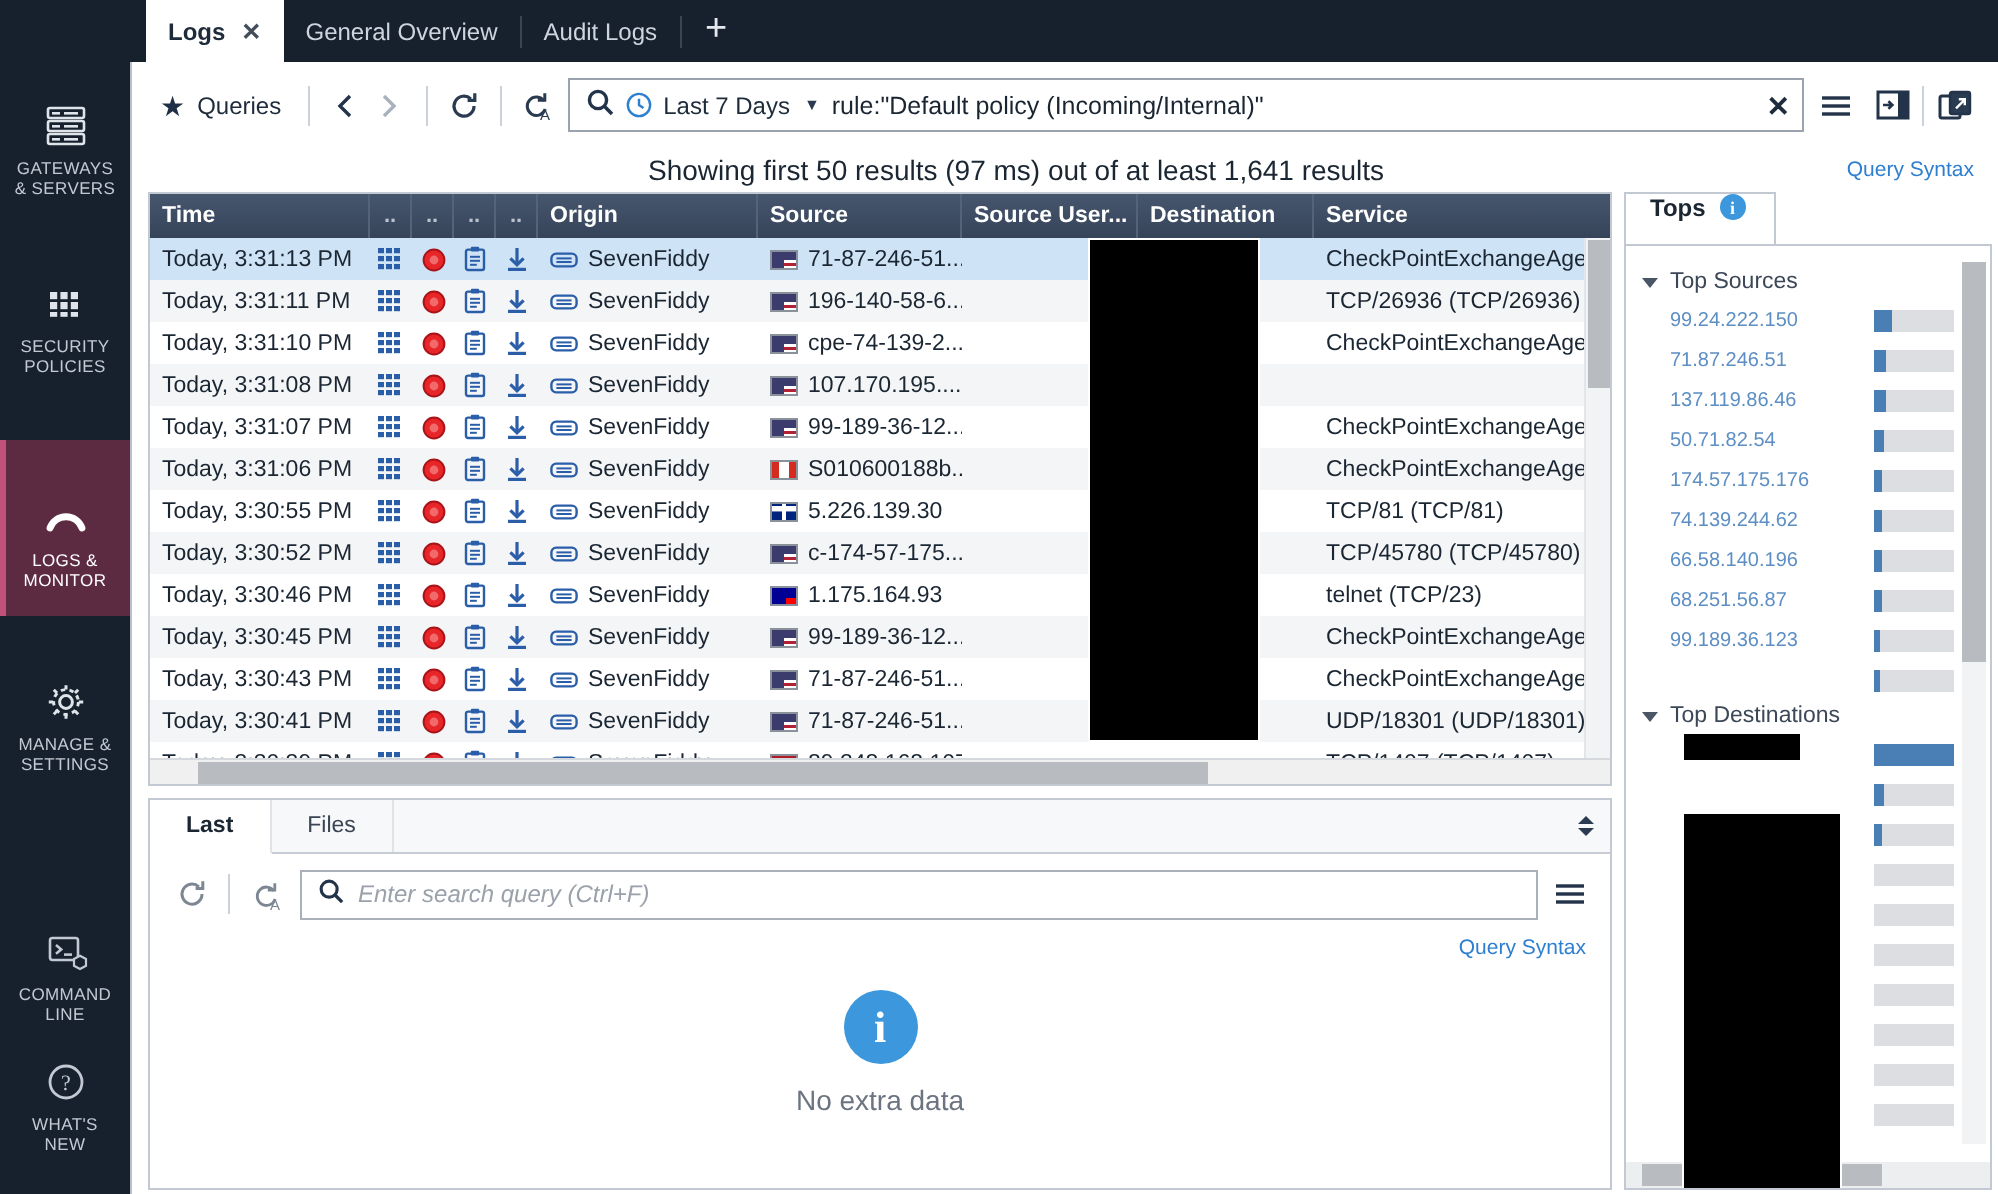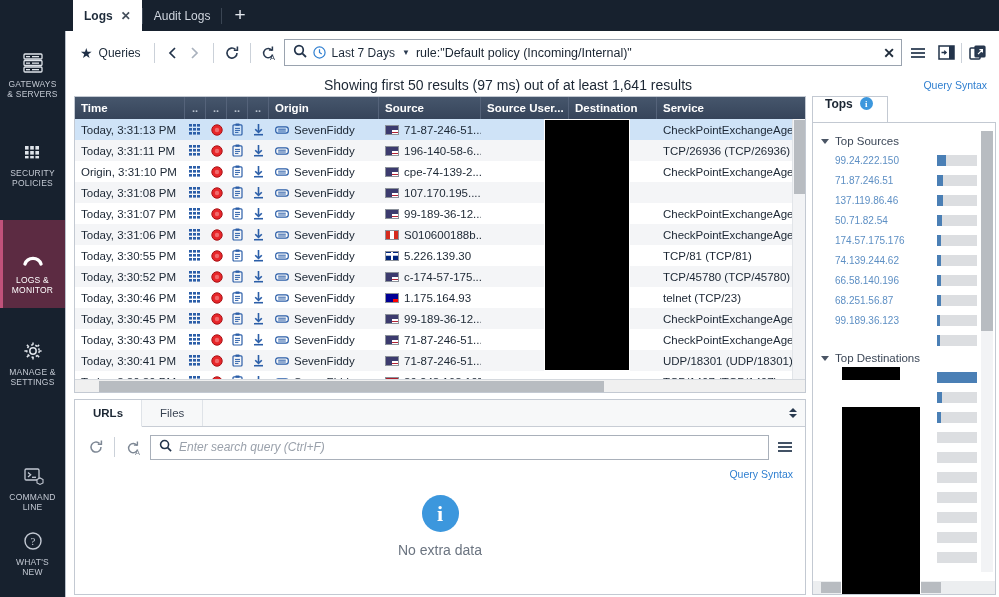--- a/index.html
+++ b/index.html
@@ -248,20 +248,23 @@
       <span class="lbl"><span>WHAT'S</span><br><span>NEW</span></span>
     </div>
   </div>
 
   <div class="main">
 
     <div class="tabstrip">
       <div class="tab active">
         <span>Logs</span>
         <span class="x">✕</span>
+      </div>
+      <div class="tab">
+        <span>General Overview</span>
       </div>
       <div class="tabsep"></div>
       <div class="tab">
         <span>Audit Logs</span>
       </div>
       <div class="tabsep"></div>
       <div class="tabplus">+</div>
     </div>
 
     <div class="work">
@@ -476,21 +479,21 @@
                           <path d="M3.2 6h7.6"></path>
                         </g>
                       </svg>
                     </span>SevenFiddy</div>
                   <div class="td col-source"><span class="flag" style="background:repeating-linear-gradient(#b22234 0 1.4px,#fff 1.4px 2.8px);box-shadow:inset 6px 4px 0 0 #3c3b6e;"></span>196-140-58-6...</div>
                   <div class="td col-suser"></div>
                   <div class="td col-dest"></div>
                   <div class="td col-service">TCP/26936 (TCP/26936)</div>
                 </div>
                 <div class="tr">
-                  <div class="td col-time">Origin, 3:31:10 PM</div>
+                  <div class="td col-time">Today, 3:31:10 PM</div>
                   <div class="td mini col-m">
                     <svg width="13" height="11" viewBox="0 0 13 11">
                       <g fill="#2b5ea8">
                         <rect x="0" y="0" width="3" height="2.6"></rect>
                         <rect x="4" y="0" width="3" height="2.6"></rect>
                         <rect x="8" y="0" width="3" height="2.6"></rect>
                         <rect x="0" y="4" width="3" height="2.6"></rect>
                         <rect x="4" y="4" width="3" height="2.6"></rect>
                         <rect x="8" y="4" width="3" height="2.6"></rect>
                         <rect x="0" y="8" width="3" height="2.6"></rect>
@@ -1116,21 +1119,21 @@
 
             <div class="hscroll">
               <div class="thumb"></div>
             </div>
 
             <div class="redact-block" style="left:469px; top:22px; width:86px; height:252px; border:1px solid #fff;"></div>
           </div>
 
           <div class="bottombox">
             <div class="btabs">
-              <div class="btab active">URLs</div>
+              <div class="btab active">Last</div>
               <div class="btab">Files</div>
               <div class="collapse">
                 <i class="up"></i>
                   <i class="dn"></i>
               </div>
             </div>
 
             <div class="bsearchrow">
               <div class="navbtn">
                 <svg width="16" height="16" viewBox="0 0 16 16">

